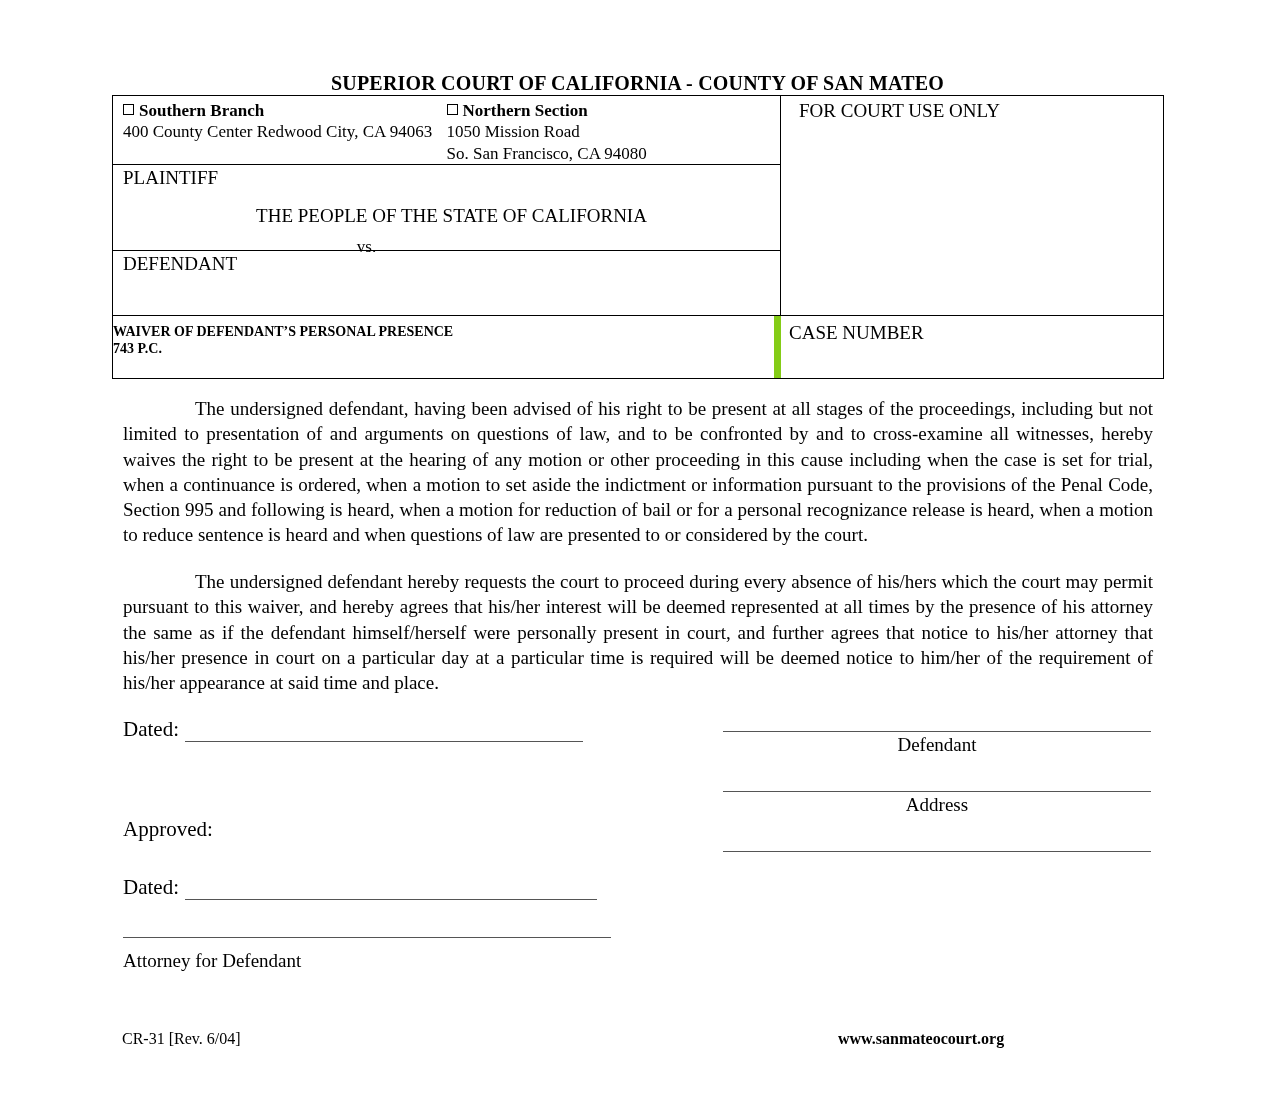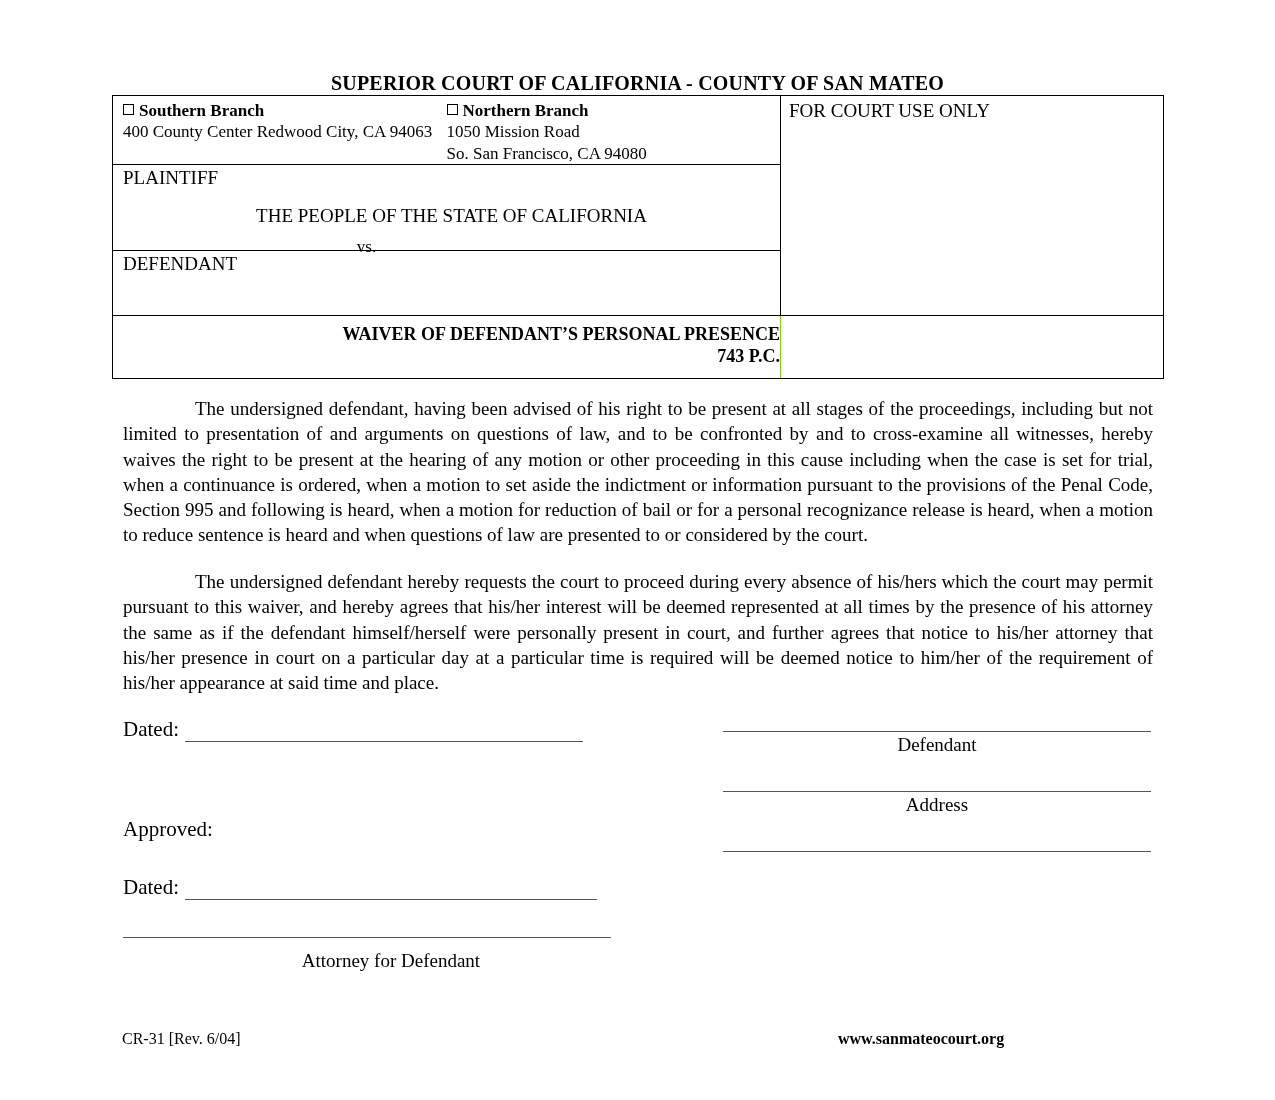--- a/index.html
+++ b/index.html
@@ -37,20 +37,21 @@
   .caption {
     position: absolute;
     left: 112px;
     top: 95px;
     width: 1052px;
     border: 1px solid #000;
     box-sizing: border-box;
   }
   .caption-top {
     display: flex;
+    gap: 10px;
   }
   .caption-left {
     width: 668px;
     box-sizing: border-box;
     border-right: 1px solid #000;
   }
   .caption-right {
     flex: 1;
     box-sizing: border-box;
     padding: 4px 0 0 8px;
@@ -100,26 +101,26 @@
     height: 65px;
     box-sizing: border-box;
   }
   .caption-bottom {
     display: flex;
     border-top: 1px solid #000;
   }
   .title-cell {
     width: 668px;
     box-sizing: border-box;
-    border-right: 1px solid #84cc16;
+    border-right: 7px solid #84cc16;
     height: 62px;
     padding-top: 8px;
-    text-align: right;
+    text-align: left;
     font-weight: bold;
-    font-size: 18px;
+    font-size: 14px;
     line-height: 1.2;
   }
   .case-cell {
     flex: 1;
     box-sizing: border-box;
     padding: 6px 0 0 8px;
     font-size: 19px;
   }
   .forcourt {
     font-size: 19px;
@@ -154,21 +155,21 @@
   }
 
   .dated1 { left: 123px; top: 717px; }
   .dated1 .rule { width: 398px; height: 14px; margin-left: 6px; }
 
   .approved { left: 123px; top: 817px; }
   .dated2 { left: 123px; top: 875px; }
   .dated2 .rule { width: 412px; height: 14px; margin-left: 6px; }
 
   .atty-rule { left: 123px; top: 936px; width: 488px; border-bottom: 1px solid #555; height: 1px; }
-  .atty-label { left: 123px; top: 950px; width: 536px; text-align: center; font-size: 19px; }
+  .atty-label { left: 123px; top: 950px; width: 536px; text-align: left; font-size: 19px; }
 
   .defendant-rule { left: 723px; top: 730px; width: 428px; border-bottom: 1px solid #555; height: 1px; }
   .defendant-label { left: 723px; top: 734px; width: 428px; text-align: center; }
   .address-rule { left: 723px; top: 790px; width: 428px; border-bottom: 1px solid #555; height: 1px; }
   .address-label { left: 723px; top: 794px; width: 428px; text-align: center; }
   .address-rule2 { left: 723px; top: 850px; width: 428px; border-bottom: 1px solid #555; height: 1px; }
 
   
   .footer-left {
     position: absolute;
@@ -198,21 +199,21 @@
 
       <div class="caption-left">
 
         <div class="branches">
           <div class="branch branch-a">
             <span class="bhead"><span class="checkbox"></span><b>Southern Branch</b></span>
             <span class="bline">400 County Center</span>
             <span class="bline">Redwood City, CA 94063</span>
           </div>
           <div class="branch branch-b">
-            <span class="bhead"><span class="checkbox"></span><b>Northern Branch</b></span>
+            <span class="bhead"><span class="checkbox"></span><b>Northern Section</b></span>
             <span class="bline">1050 Mission Road</span>
             <span class="bline">So. San Francisco, CA 94080</span>
           </div>
         </div>
 
         <div class="plaintiff-block">
           <div>PLAINTIFF</div>
           <div class="people-line">THE PEOPLE OF THE STATE OF CALIFORNIA</div>
           <div class="vs-line">vs.</div>
         </div>
@@ -227,20 +228,23 @@
         <div class="forcourt">FOR COURT USE ONLY</div>
       </div>
 
     </div>
 
     <div class="caption-bottom">
       <div class="title-cell">
         <div>WAIVER OF DEFENDANT’S PERSONAL PRESENCE</div>
         <div>743 P.C.</div>
       </div>
+      <div class="case-cell">
+        <div>CASE NUMBER</div>
+      </div>
     </div>
 
   </div>
 
   <div class="body-text p1"><span class="indent"></span><span>The undersigned defendant, having been advised of his right to be present at all stages of the proceedings, including but not limited to presentation of and arguments on questions of law, and to be confronted by and to cross-examine all witnesses, hereby waives the right to be present at the hearing of any motion or other proceeding in this cause including when the case is set for trial, when a continuance is ordered, when a motion to set aside the indictment or information pursuant to the provisions of the Penal Code, Section 995 and following is heard, when a motion for reduction of bail or for a personal recognizance release is heard, when a motion to reduce sentence is heard and when questions of law are presented to or considered by the court.</span></div>
 
   <div class="body-text p2"><span class="indent"></span><span>The undersigned defendant hereby requests the court to proceed during every absence of his/hers which the court may permit pursuant to this waiver, and hereby agrees that his/her interest will be deemed represented at all times by the presence of his attorney the same as if the defendant himself/herself were personally present in court, and further agrees that notice to his/her attorney that his/her presence in court on a particular day at a particular time is required will be deemed notice to him/her of the requirement of his/her appearance at said time and place.</span></div>
 
   <div class="sig dated1"><span>Dated:</span><span class="rule"></span></div>
 

